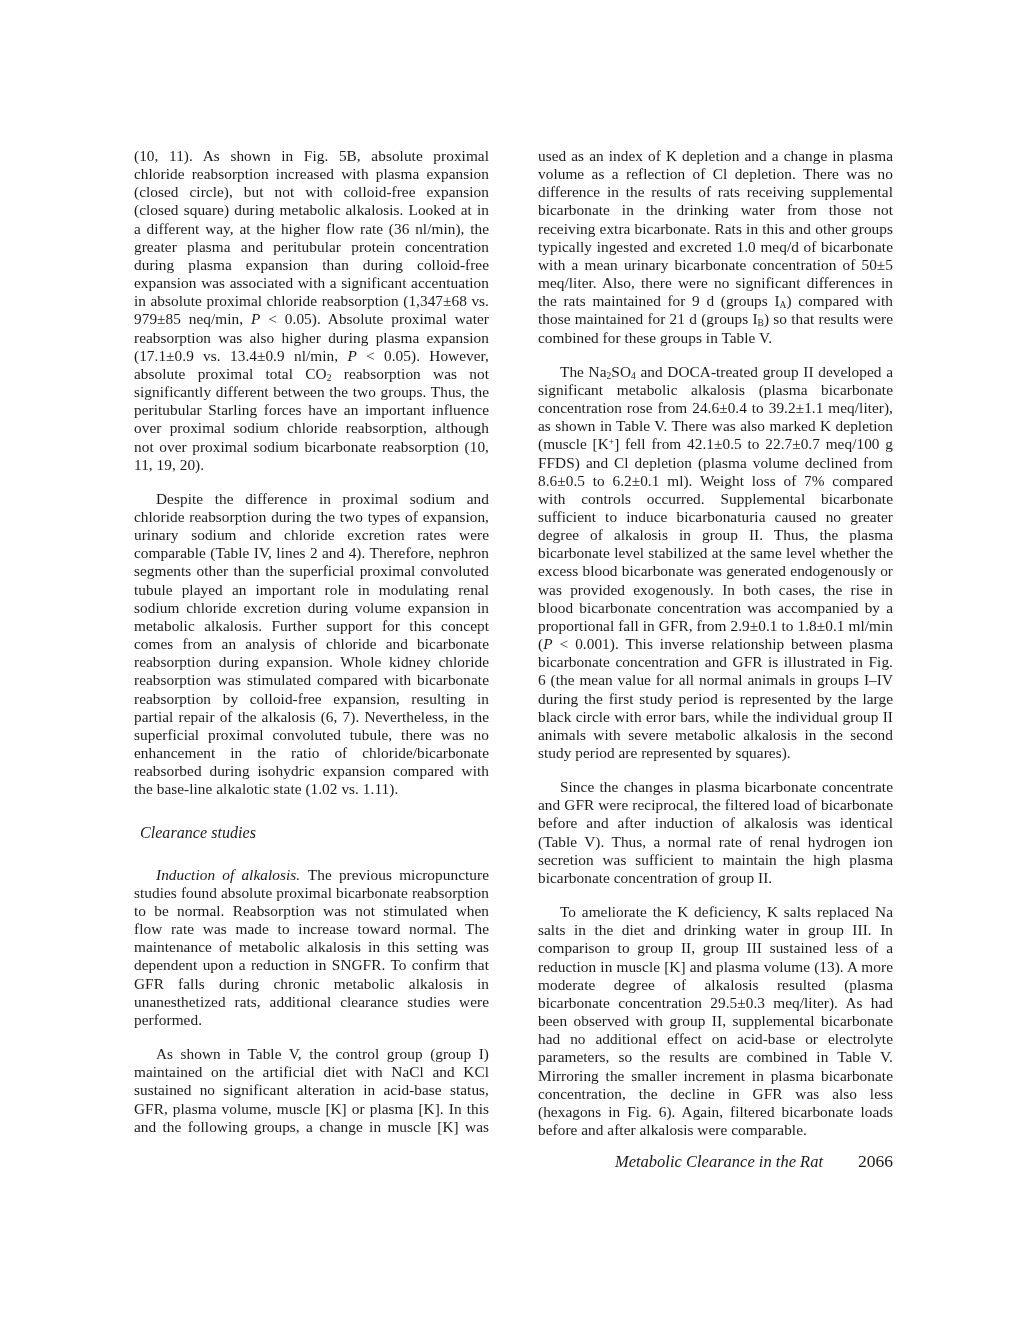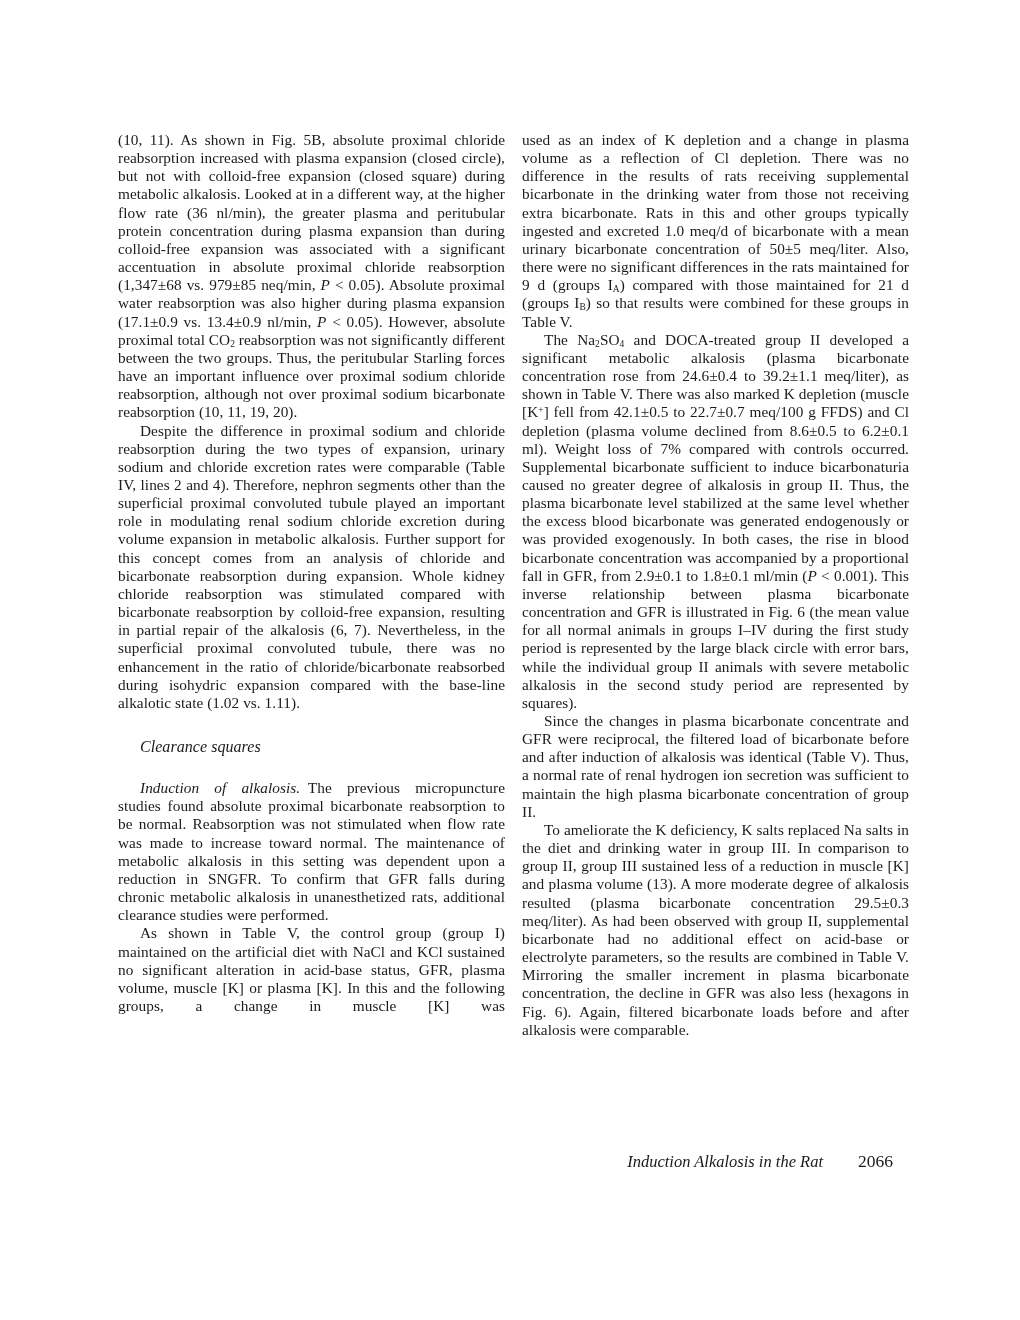--- a/index.html
+++ b/index.html
@@ -24,21 +24,21 @@
     gap: 17px;
   }
   .column {
     width: 387px;
     font-size: 15.3px;
     line-height: 18.15px;
     text-align: justify;
     letter-spacing: 0.05px;
   }
   .paragraph {
-    margin: 0;
+    margin: 16px;
   }
   .paragraph.indent {
     text-indent: 22px;
   }
   .paragraph.justify-last {
     text-align-last: justify;
   }
   .section-heading {
     font-style: italic;
     font-size: 16px;
@@ -78,28 +78,28 @@
   }
 </style>
 </head>
 <body>
 
 <div class="page">
   <div class="content">
     <div class="column">
         <div class="paragraph">(10, 11). As shown in Fig. 5B, absolute proximal chloride reabsorption increased with plasma expansion (closed circle), but not with colloid-free expansion (closed square) during metabolic alkalosis. Looked at in a different way, at the higher flow rate (36 nl/min), the greater plasma and peritubular protein concentration during plasma expansion than during colloid-free expansion was associated with a significant accentuation in absolute proximal chloride reabsorption (1,347±68 vs. 979±85 neq/min, <span class="it">P</span> &lt; 0.05). Absolute proximal water reabsorption was also higher during plasma expansion (17.1±0.9 vs. 13.4±0.9 nl/min, <span class="it">P</span> &lt; 0.05). However, absolute proximal total CO<sub>2</sub> reabsorption was not significantly different between the two groups. Thus, the peritubular Starling forces have an important influence over proximal sodium chloride reabsorption, although not over proximal sodium bicarbonate reabsorption (10, 11, 19, 20).</div>
         <div class="paragraph indent">Despite the difference in proximal sodium and chloride reabsorption during the two types of expansion, urinary sodium and chloride excretion rates were comparable (Table IV, lines 2 and 4). Therefore, nephron segments other than the superficial proximal convoluted tubule played an important role in modulating renal sodium chloride excretion during volume expansion in metabolic alkalosis. Further support for this concept comes from an analysis of chloride and bicarbonate reabsorption during expansion. Whole kidney chloride reabsorption was stimulated compared with bicarbonate reabsorption by colloid-free expansion, resulting in partial repair of the alkalosis (6, 7). Nevertheless, in the superficial proximal convoluted tubule, there was no enhancement in the ratio of chloride/bicarbonate reabsorbed during isohydric expansion compared with the base-line alkalotic state (1.02 vs. 1.11).</div>
-        <div class="section-heading">Clearance squares</div>
+        <div class="section-heading">Clearance studies</div>
         <div class="paragraph indent"><span class="it">Induction of alkalosis.</span> The previous micropuncture studies found absolute proximal bicarbonate reabsorption to be normal. Reabsorption was not stimulated when flow rate was made to increase toward normal. The maintenance of metabolic alkalosis in this setting was dependent upon a reduction in SNGFR. To confirm that GFR falls during chronic metabolic alkalosis in unanesthetized rats, additional clearance studies were performed.</div>
         <div class="paragraph indent justify-last">As shown in Table V, the control group (group I) maintained on the artificial diet with NaCl and KCl sustained no significant alteration in acid-base status, GFR, plasma volume, muscle [K] or plasma [K]. In this and the following groups, a change in muscle [K] was</div>
       </div>
     <div class="column">
         <div class="paragraph">used as an index of K depletion and a change in plasma volume as a reflection of Cl depletion. There was no difference in the results of rats receiving supplemental bicarbonate in the drinking water from those not receiving extra bicarbonate. Rats in this and other groups typically ingested and excreted 1.0 meq/d of bicarbonate with a mean urinary bicarbonate concentration of 50±5 meq/liter. Also, there were no significant differences in the rats maintained for 9 d (groups I<sub>A</sub>) compared with those maintained for 21 d (groups I<sub>B</sub>) so that results were combined for these groups in Table V.</div>
         <div class="paragraph indent">The Na<sub>2</sub>SO<sub>4</sub> and DOCA-treated group II developed a significant metabolic alkalosis (plasma bicarbonate concentration rose from 24.6±0.4 to 39.2±1.1 meq/liter), as shown in Table V. There was also marked K depletion (muscle [K<sup>+</sup>] fell from 42.1±0.5 to 22.7±0.7 meq/100 g FFDS) and Cl depletion (plasma volume declined from 8.6±0.5 to 6.2±0.1 ml). Weight loss of 7% compared with controls occurred. Supplemental bicarbonate sufficient to induce bicarbonaturia caused no greater degree of alkalosis in group II. Thus, the plasma bicarbonate level stabilized at the same level whether the excess blood bicarbonate was generated endogenously or was provided exogenously. In both cases, the rise in blood bicarbonate concentration was accompanied by a proportional fall in GFR, from 2.9±0.1 to 1.8±0.1 ml/min (<span class="it">P</span> &lt; 0.001). This inverse relationship between plasma bicarbonate concentration and GFR is illustrated in Fig. 6 (the mean value for all normal animals in groups I–IV during the first study period is represented by the large black circle with error bars, while the individual group II animals with severe metabolic alkalosis in the second study period are represented by squares).</div>
         <div class="paragraph indent">Since the changes in plasma bicarbonate concentrate and GFR were reciprocal, the filtered load of bicarbonate before and after induction of alkalosis was identical (Table V). Thus, a normal rate of renal hydrogen ion secretion was sufficient to maintain the high plasma bicarbonate concentration of group II.</div>
         <div class="paragraph indent">To ameliorate the K deficiency, K salts replaced Na salts in the diet and drinking water in group III. In comparison to group II, group III sustained less of a reduction in muscle [K] and plasma volume (13). A more moderate degree of alkalosis resulted (plasma bicarbonate concentration 29.5±0.3 meq/liter). As had been observed with group II, supplemental bicarbonate had no additional effect on acid-base or electrolyte parameters, so the results are combined in Table V. Mirroring the smaller increment in plasma bicarbonate concentration, the decline in GFR was also less (hexagons in Fig. 6). Again, filtered bicarbonate loads before and after alkalosis were comparable.</div>
       </div>
   </div>
   <div class="footer">
-    <span class="footer-title">Induction Alkalosis in the Rat</span>
+    <span class="footer-title">Metabolic Clearance in the Rat</span>
     <span class="footer-page">2066</span>
   </div>
 </div>
 
 </body></html>

